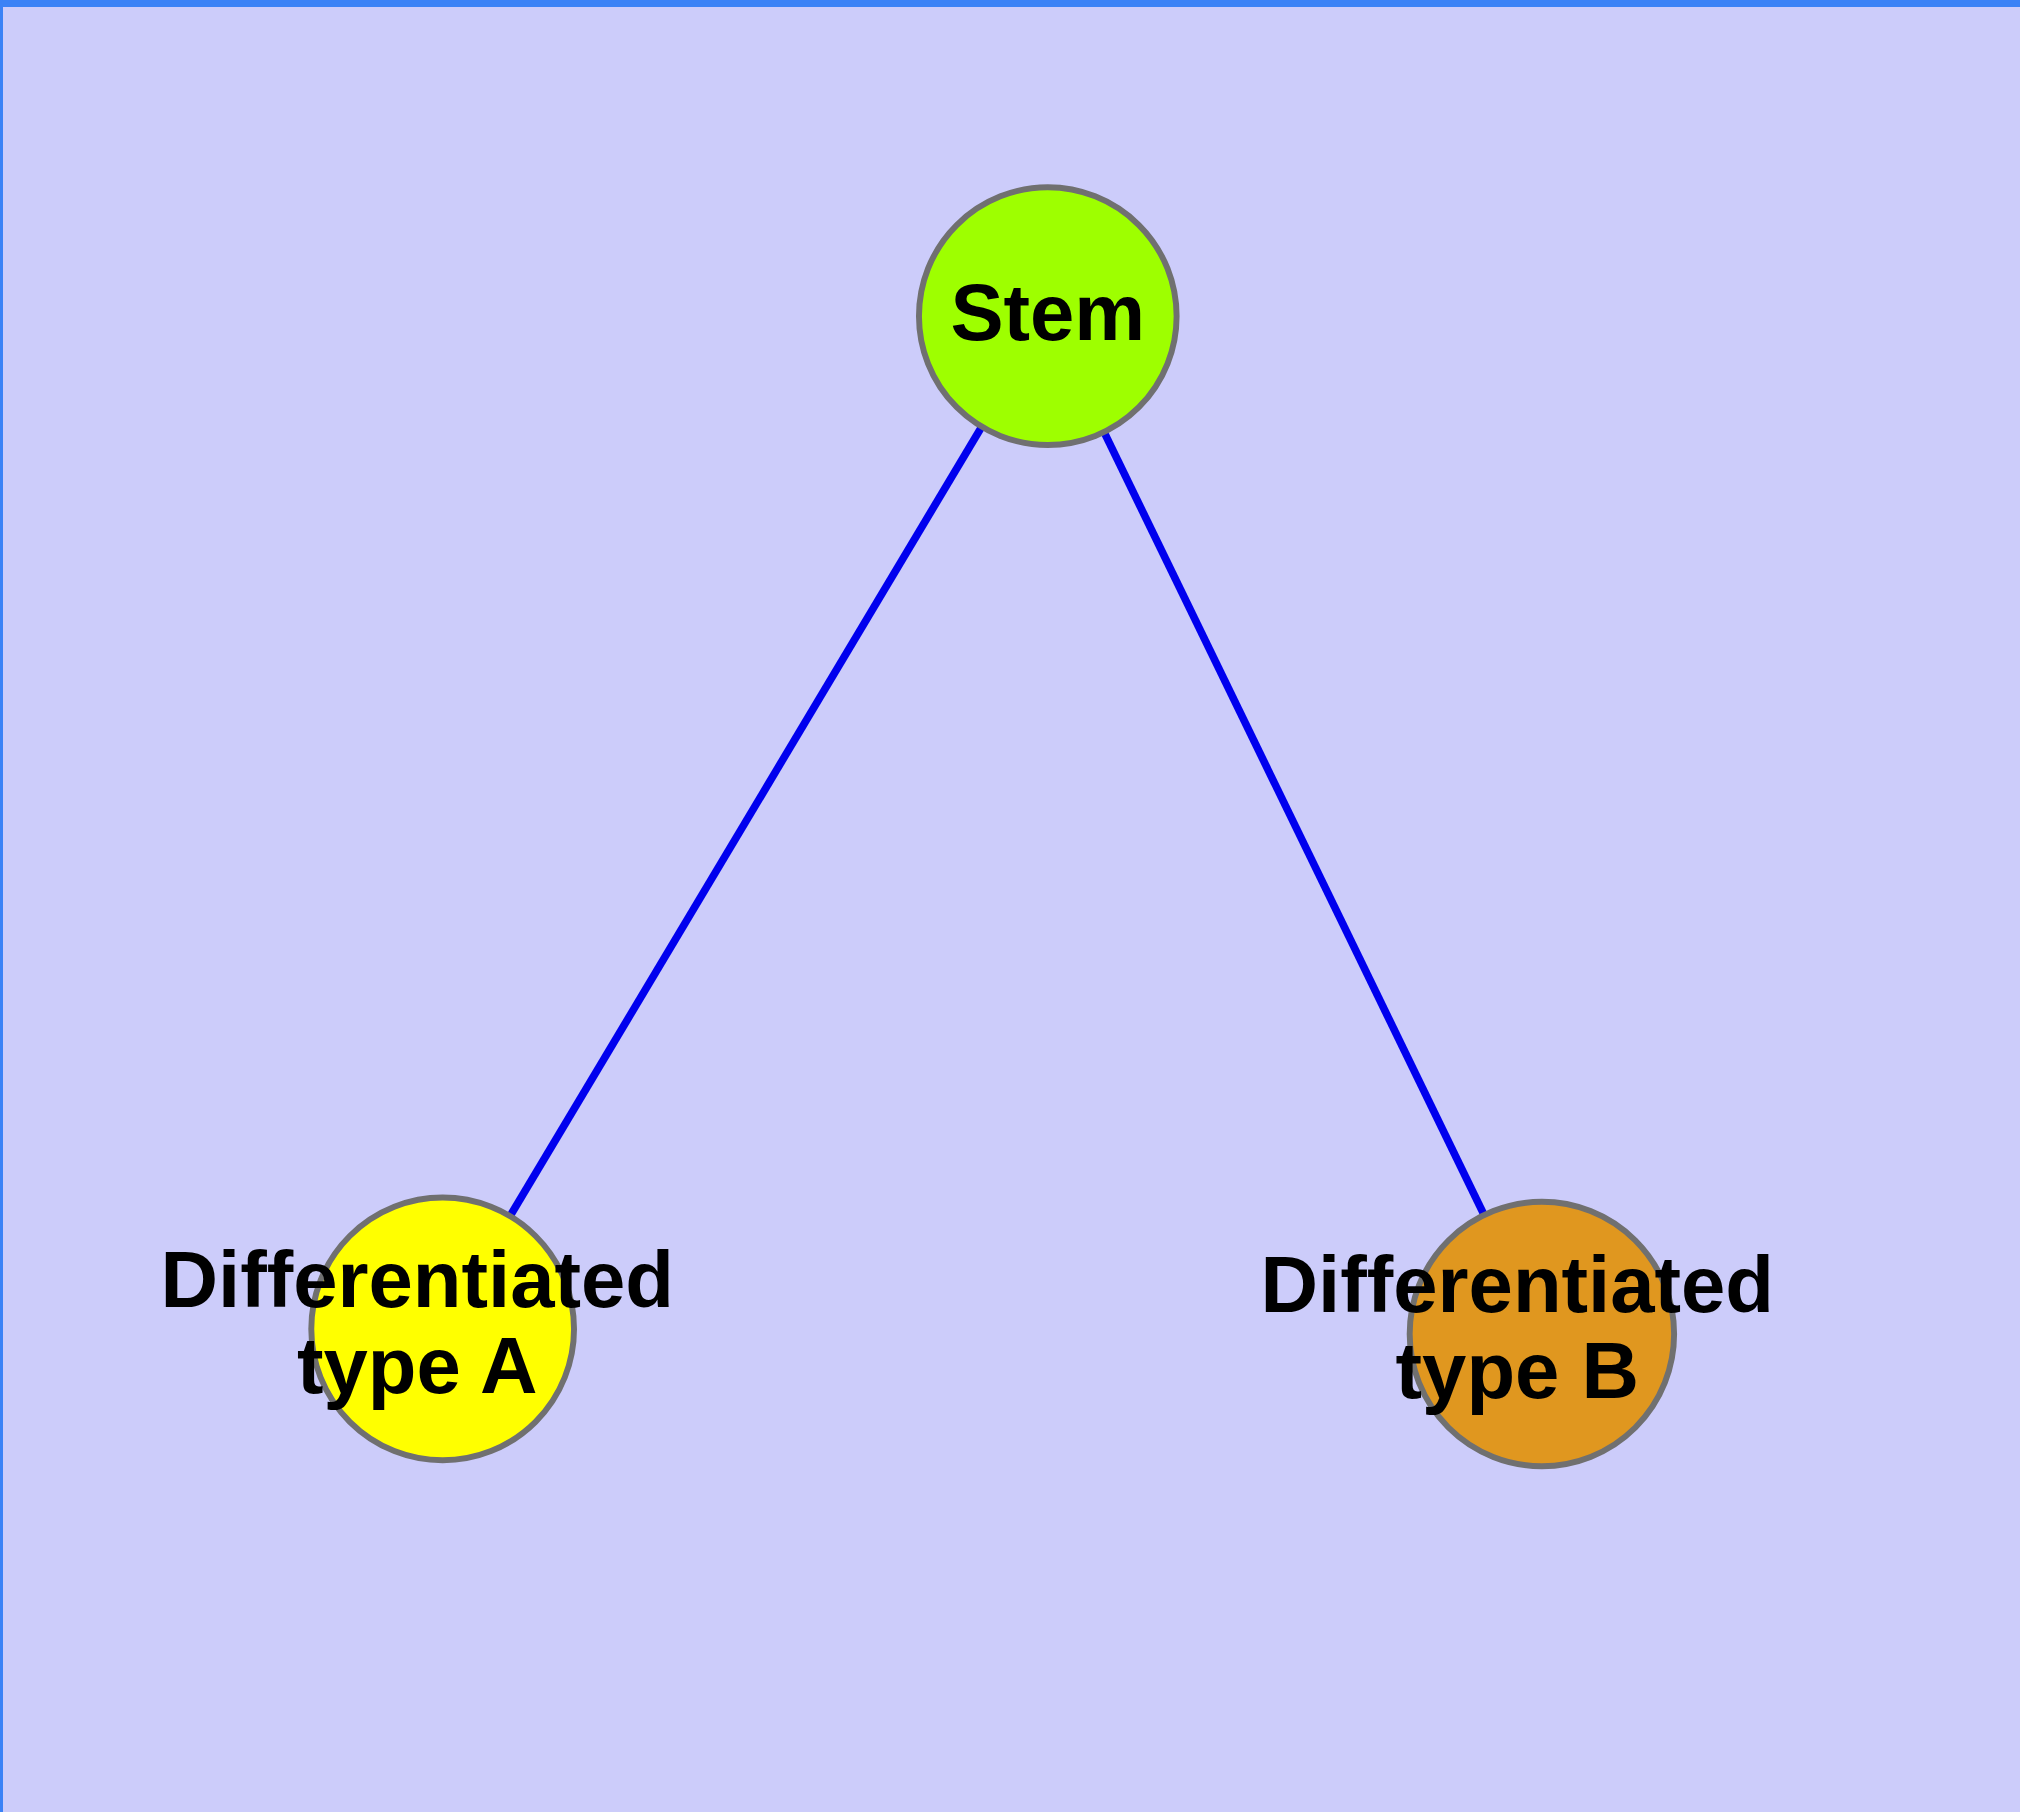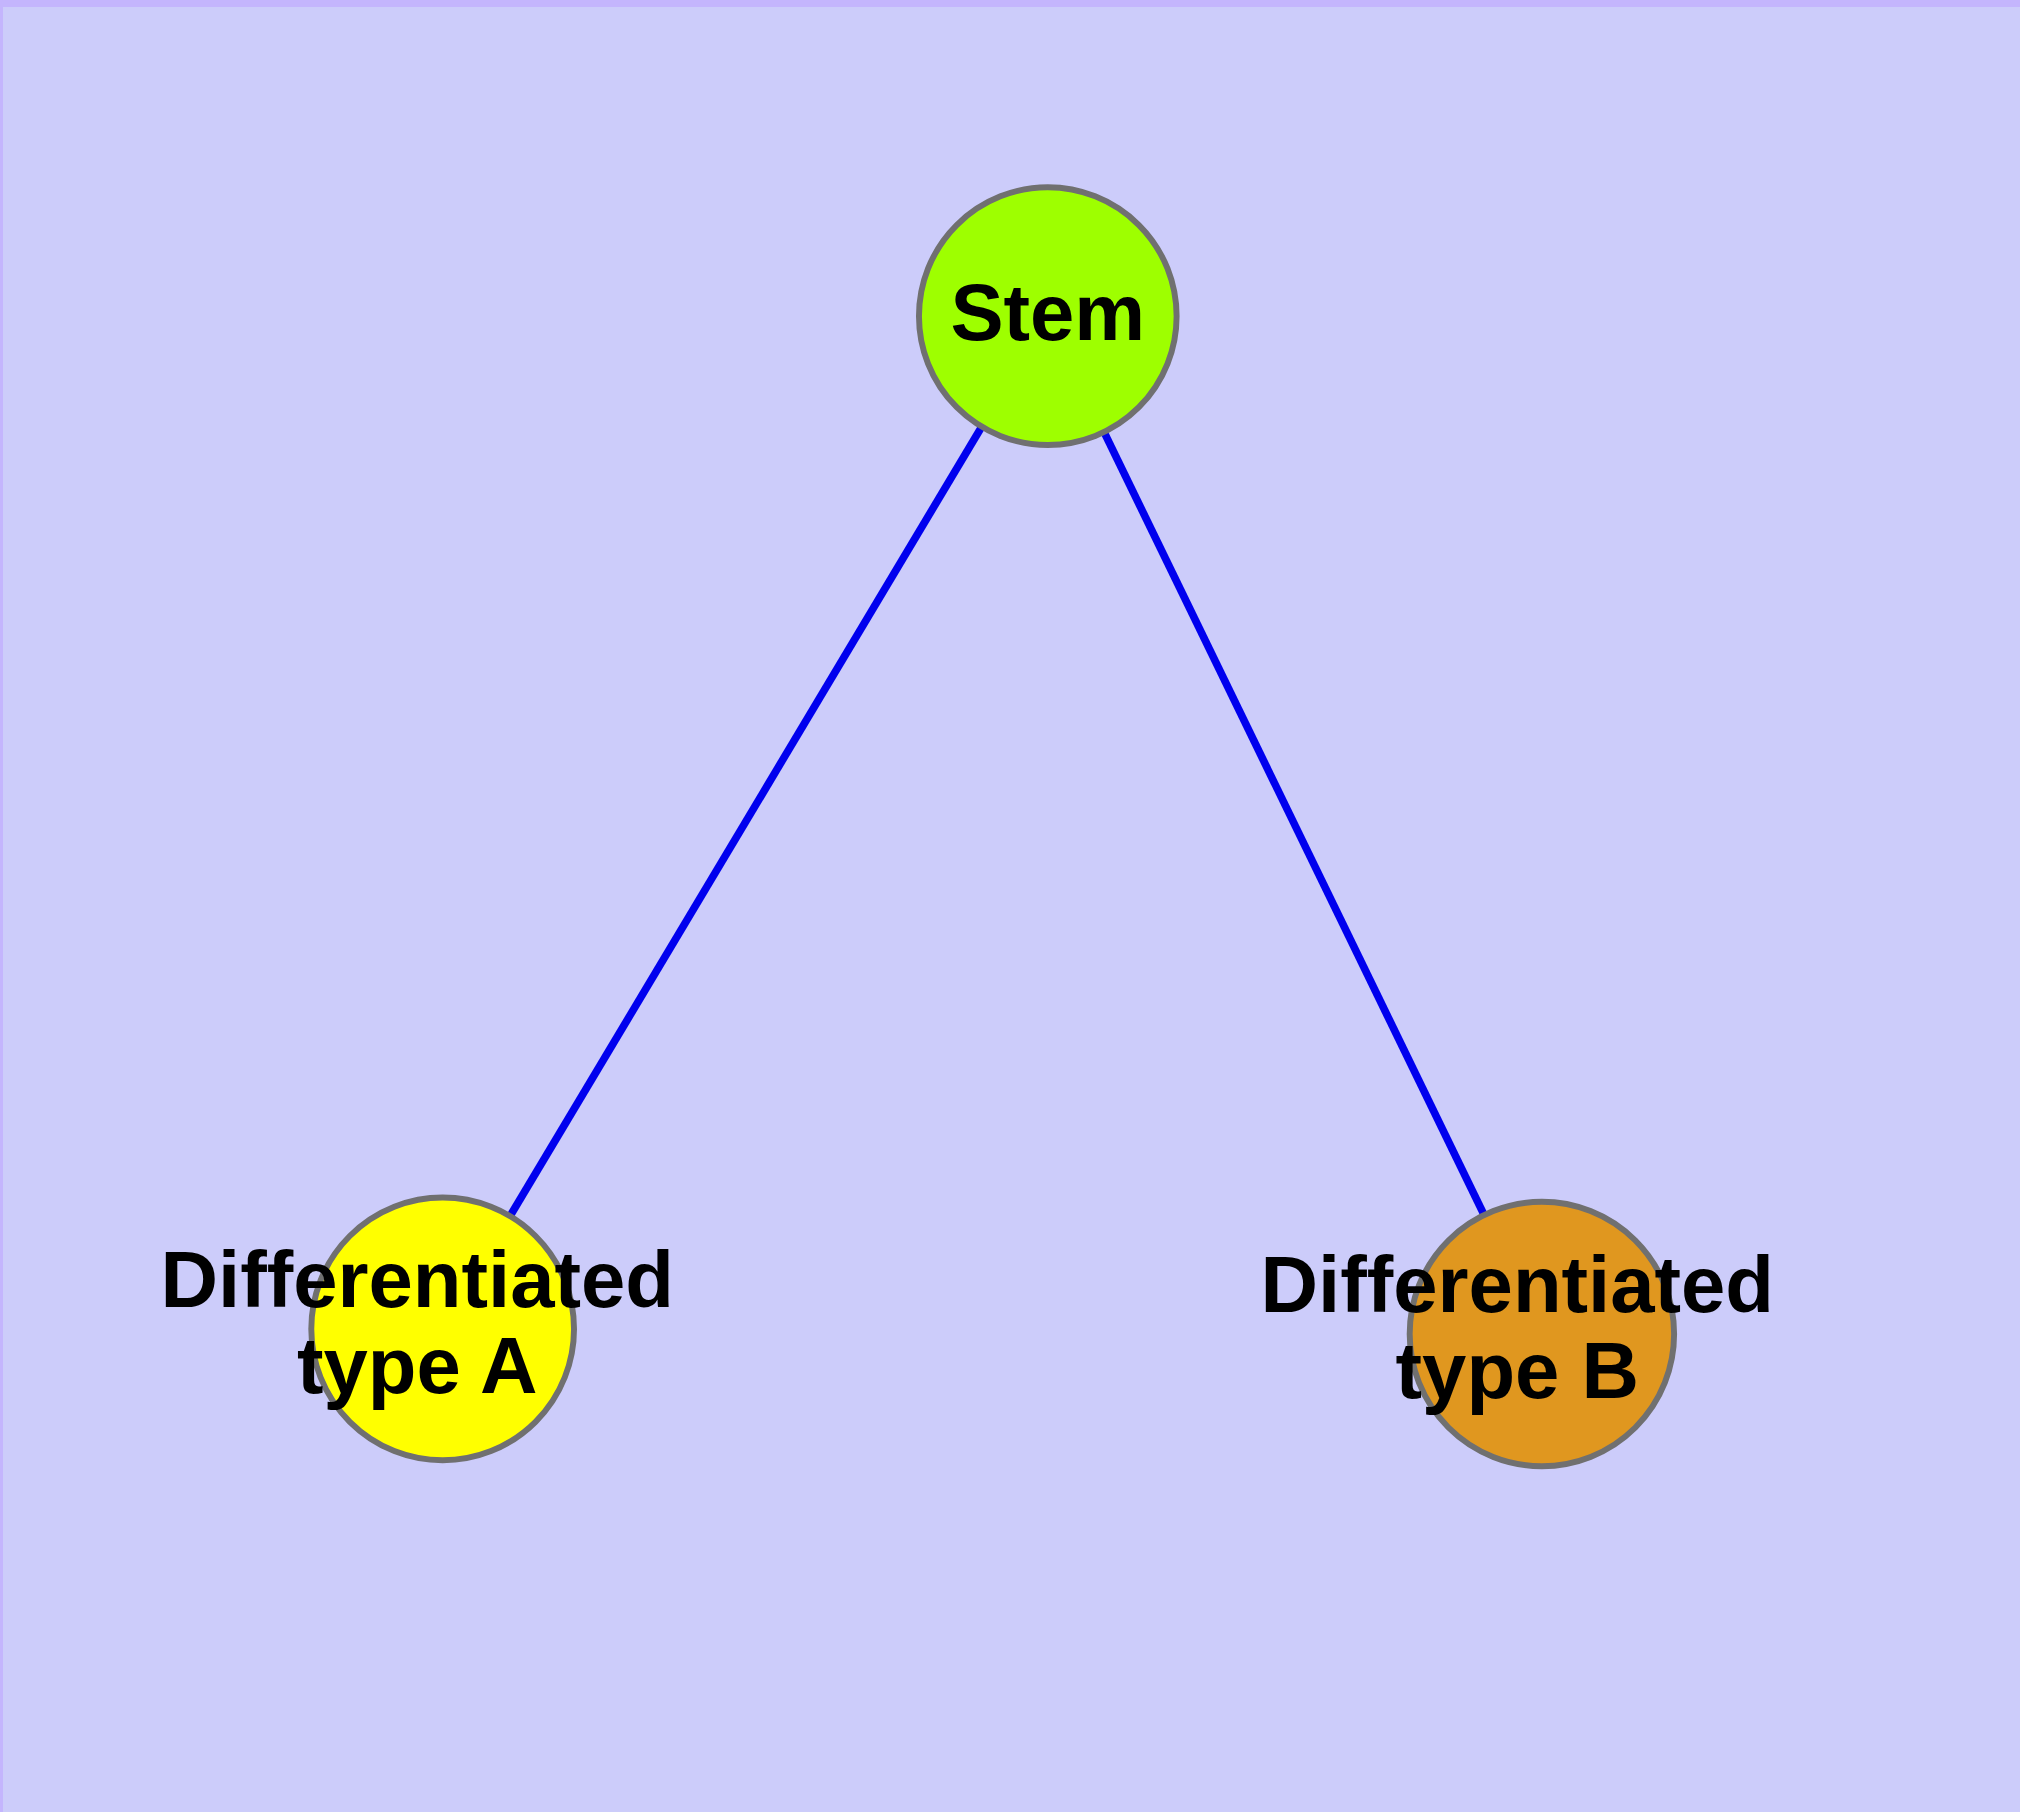--- a/index.html
+++ b/index.html
@@ -4,21 +4,21 @@
 <style>
   html, body {
     margin: 0;
     padding: 0;
     background: #ffffff;
   }
   #stage {
     position: relative;
     width: 2021px;
     height: 1812px;
-    background: #c4b5fd;
+    background: #3b82f6;
     overflow: hidden;
     font-family: "Liberation Sans", sans-serif;
   }
   #canvas {
     position: absolute;
     left: 3.4px;
     top: 6.8px;
     width: 2017px;
     height: 1805px;
     background: #ccccfa;

